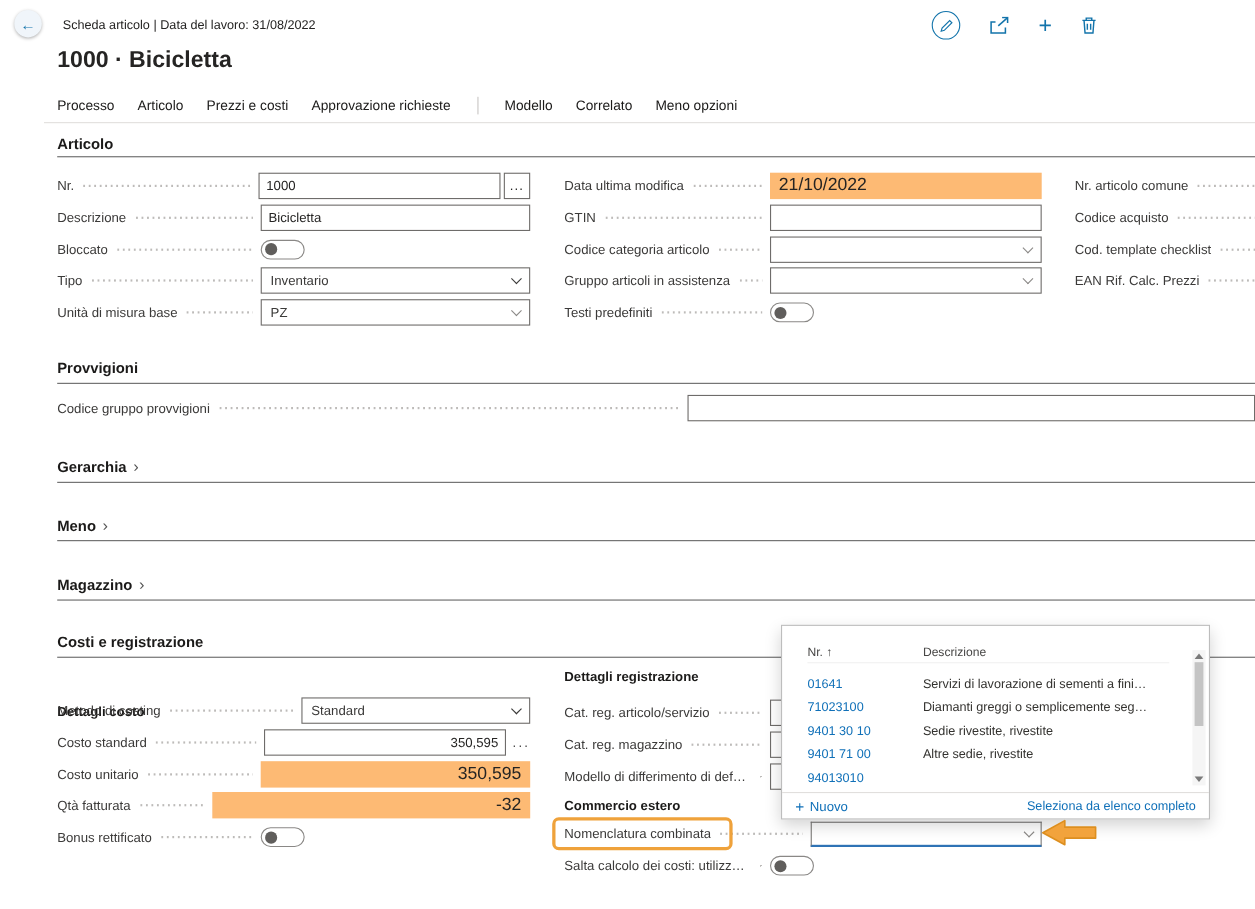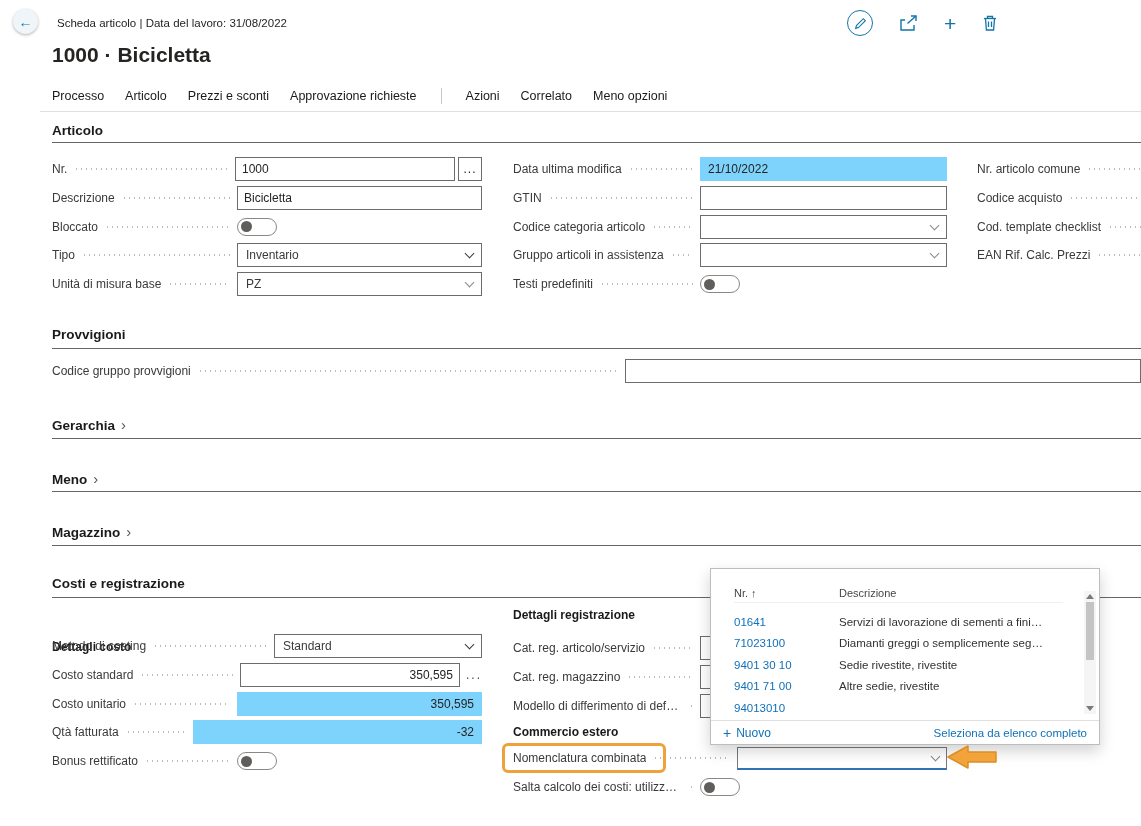--- a/index.html
+++ b/index.html
@@ -38,22 +38,22 @@
   .frow{display:flex;align-items:center;height:28.7px;font-size:12px;color:#3b3a39}
   .lbl{white-space:nowrap;overflow:hidden;text-overflow:ellipsis;flex:0 1 auto;min-width:0}
   .dots{flex:1 1 auto;min-width:4px;height:2px;margin:0 7px;
         background-image:radial-gradient(circle,#bdbbb9 0.8px,transparent 0.9px);
         background-size:5px 2px;background-repeat:repeat-x;background-position:0 50%}
   .dots.edge{margin-right:0}
   .ctl{flex:0 0 auto;display:flex;align-items:center}
   .inp{height:24px;border:1px solid #6e6c6a;background:#fff;padding:0 6px;
        font:12px "Liberation Sans",sans-serif;color:#252423;outline:none}
   .inp.num{text-align:right}
-  .ro{height:24px;background:#7dd3fc;border:none;display:flex;align-items:center;
-      padding:0 8px;font-size:12px;color:#252423}
+  .ro{height:24px;background:#fdba74;border:none;display:flex;align-items:center;
+      padding:0 8px;font-size:16px;color:#252423}
   .ro.num{justify-content:flex-end}
   .selbox{height:24px;border:1px solid #6e6c6a;background:#fff;display:flex;align-items:center;
           padding:0 8px;cursor:pointer}
   .chev{width:7px;height:7px;border-right:1.7px solid #3b3a39;border-bottom:1.7px solid #3b3a39;
         transform:rotate(45deg);margin-left:auto;margin-bottom:3px;flex:0 0 auto}
   .chev.lite{border-right-width:1.2px;border-bottom-width:1.2px;border-color:#8a8886}
   .assist{width:24px;height:24px;border:1px solid #6e6c6a;background:#fff;display:flex;
           align-items:center;justify-content:center;margin-left:3px;font-size:12px;
           letter-spacing:1px;color:#252423;cursor:pointer}
   .assist-plain{margin-left:6px;color:#444;letter-spacing:2px;font-size:12px;cursor:pointer}
@@ -130,24 +130,24 @@
       <path d="M6.5 7.5 V13 M9.5 7.5 V13"></path>
     </svg>
   </div>
 </div>
 
 <h1 class="page-title">1000 · Bicicletta</h1>
 
 <nav class="ribbon">
   <span class="item">Processo</span>
   <span class="item">Articolo</span>
-  <span class="item">Prezzi e sconti</span>
+  <span class="item">Prezzi e costi</span>
   <span class="item">Approvazione richieste</span>
   <span class="vline"></span>
-  <span class="item">Azioni</span>
+  <span class="item">Modello</span>
   <span class="item">Correlato</span>
   <span class="item">Meno opzioni</span>
 </nav>
 <div class="hline light" style="left:40px;top:111px;width:1101px"></div>
 
 <div class="sect-title" style="left:52px;top:123px">
   <span>Articolo</span>
 </div>
 <div class="hline" style="left:52px;top:142px;width:1089px"></div>
 

